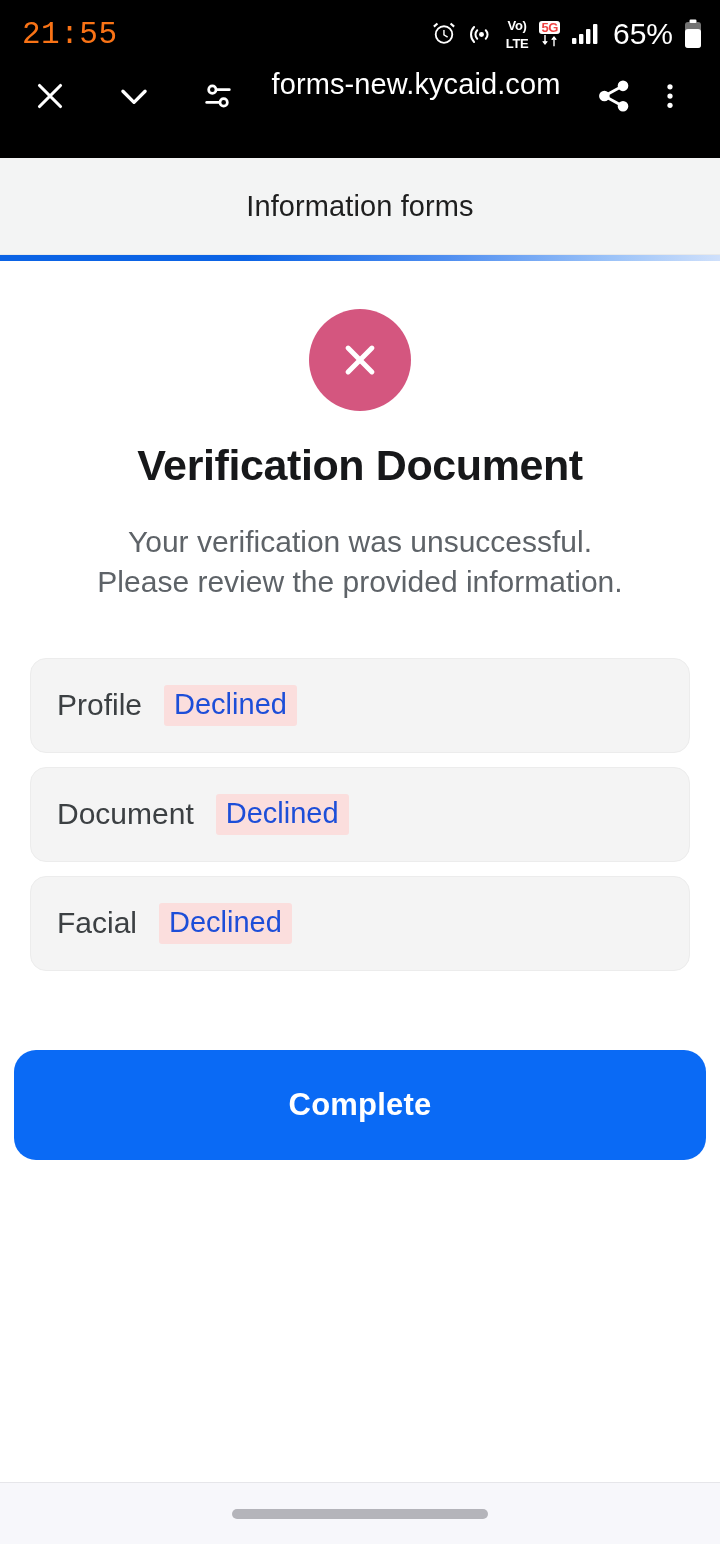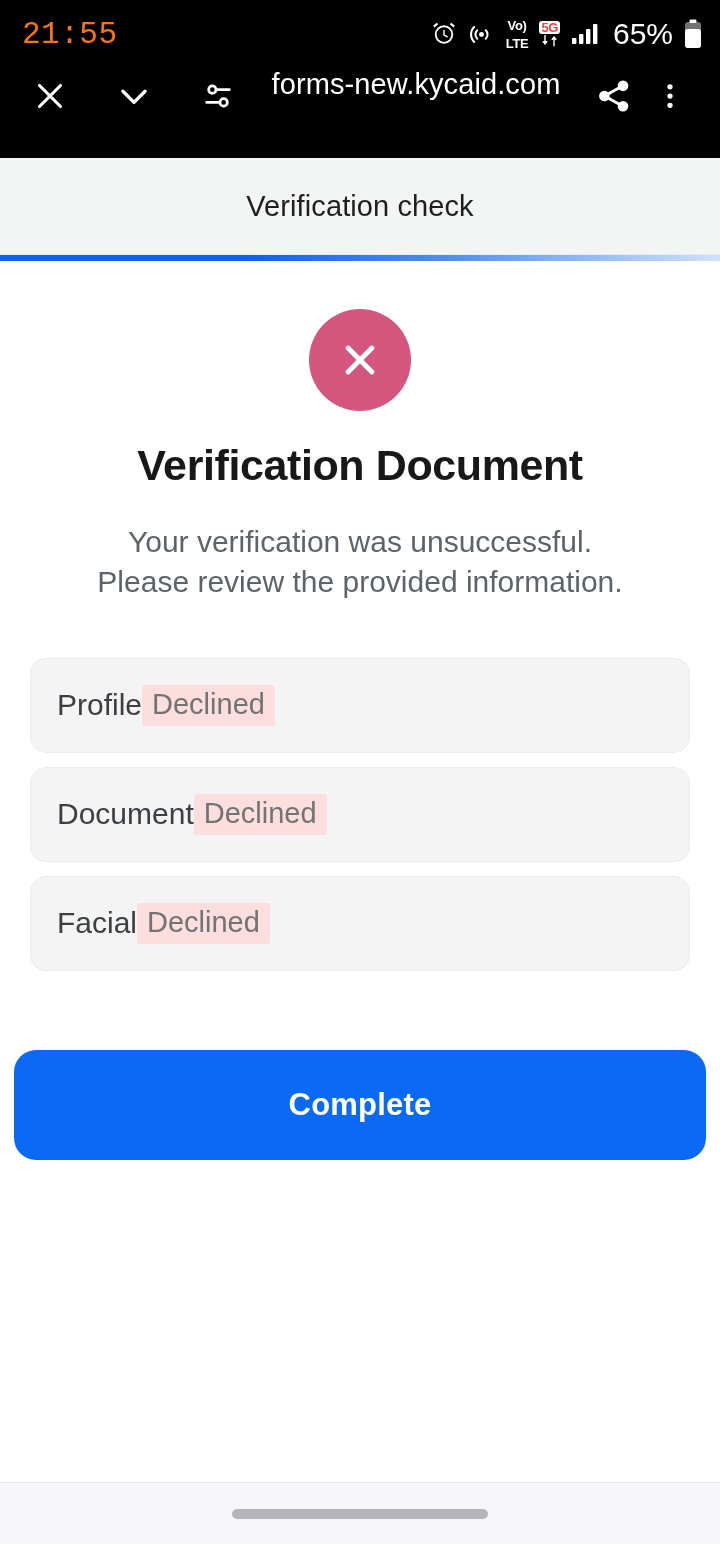--- a/index.html
+++ b/index.html
@@ -123,27 +123,28 @@
     padding:0 30px;
     display:flex; flex-direction:column; gap:14px;
   }
   .check-row{
     height:95px;
     background:#f4f4f4;
     border:1px solid #ececec;
     border-radius:16px;
     display:flex; align-items:center;
     padding:4px 26px;
+    gap:22px;
   }
   .check-label{
     font-size:30px; color:#3c4043; font-weight:400;
   }
   .check-badge{
     font-size:29px;
-    color:#737373;
+    color:#1d4ed8;
     background:#fbdedd;
     padding:3px 10px 5px 10px;
     border-radius:3px;
     line-height:1.15;
   }
 
   .cta-wrap{ padding:0 14px; margin-top:79px; }
   .cta-button{
     width:100%; height:110px;
     background:#0a6af5;
@@ -269,21 +270,21 @@
   <div class="bb-btn">
     <svg width="30" height="30" viewBox="0 0 24 24" fill="#fff">
       <circle cx="12" cy="4.6" r="2.1"></circle>
       <circle cx="12" cy="12" r="2.1"></circle>
       <circle cx="12" cy="19.4" r="2.1"></circle>
     </svg>
   </div>
 </div>
 
 <div class="page-header">
-  <div class="page-header-title">Verification check</div>
+  <div class="page-header-title">Information forms</div>
 </div>
 <div class="progress-track"></div>
 
 <div class="content">
 
   <div class="status-circle-wrap">
     <div class="status-circle">
       <svg width="52" height="52" viewBox="0 0 24 24" fill="none" stroke="#ffffff" stroke-width="2.3" stroke-linecap="round">
         <path d="M6.5 6.5 17.5 17.5M17.5 6.5 6.5 17.5"></path>
       </svg>

